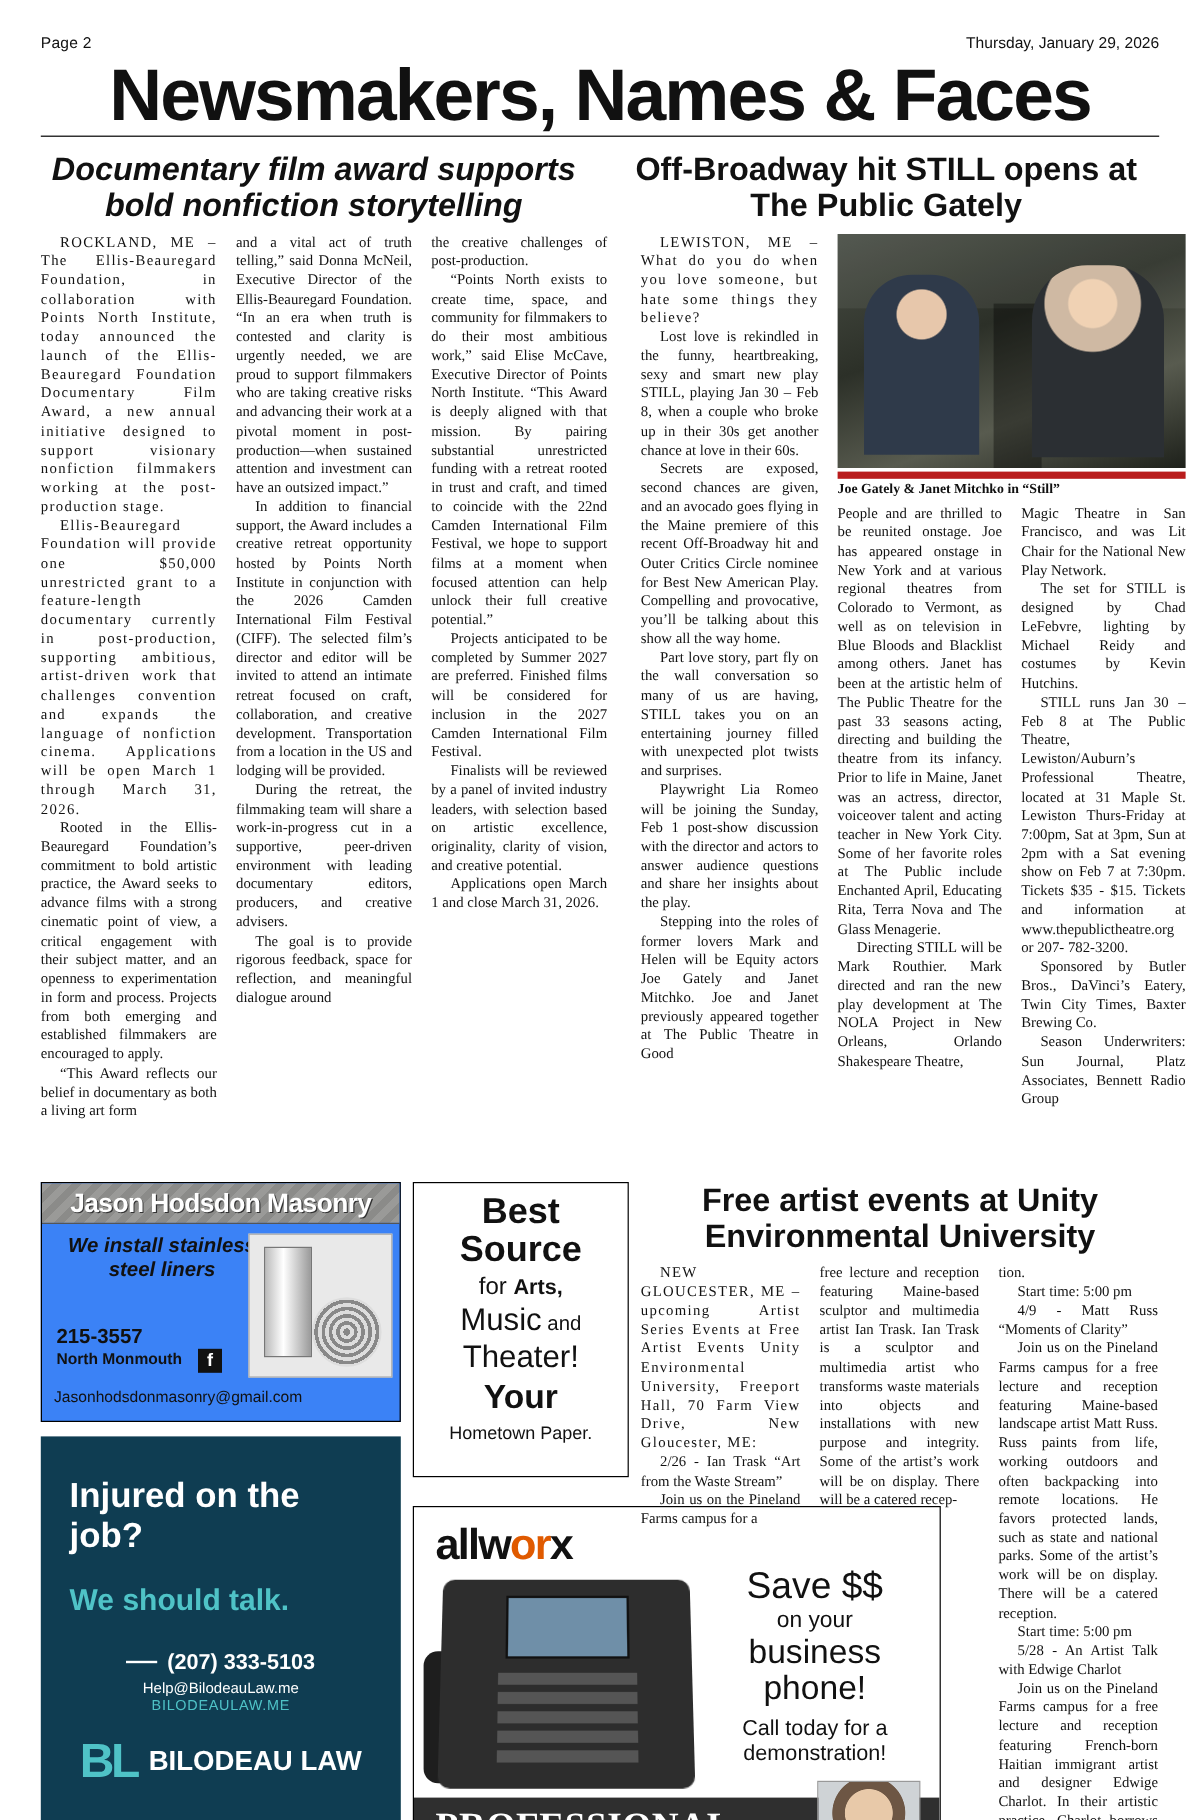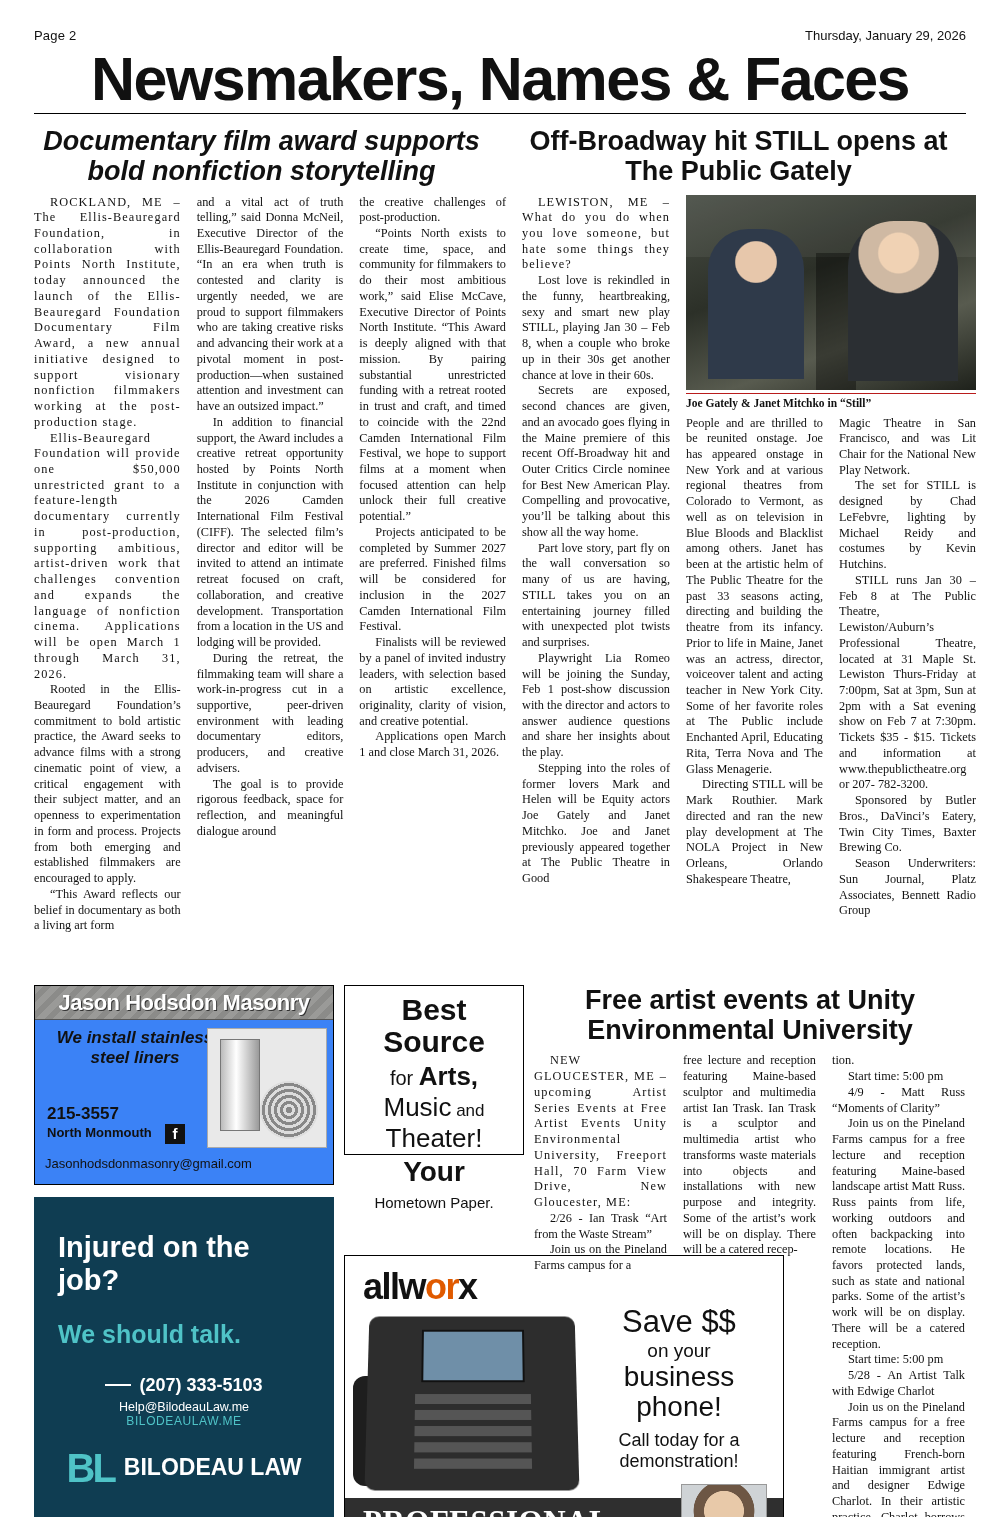--- a/index.html
+++ b/index.html
@@ -54,61 +54,61 @@
     hyphens:auto;
     -webkit-hyphens:auto;
   }
   .col p.ind { text-indent:16px; }
   .col p.lead { text-indent:16px; }
   .spread { letter-spacing:1.1px; }
 
   
   .story-left { width:472px; }
   .story-right { width:460px; }
-  .main-row { display:flex; gap:16px; }
+  .main-row { display:flex; gap:28px; }
 
   
   .photo-box { width:290px; }
   .photo {
     width:290px; height:195px;
     background:linear-gradient(160deg,#4a4f46 0%, #2c3028 40%, #585b4f 70%, #1e211b 100%);
     position:relative; overflow:hidden;
   }
   .photo .p1 { position:absolute; left:22px; top:34px; width:96px; height:150px;
     background:radial-gradient(circle at 50% 22%, #e7c7ab 0 16%, #2f3a4a 17% 100%); border-radius:40px 40px 0 0; }
   .photo .p2 { position:absolute; right:18px; top:26px; width:110px; height:160px;
     background:radial-gradient(circle at 46% 20%, #f0d2b4 0 14%, #cfb9a3 15% 28%, #2b2f33 29% 100%); border-radius:46px 46px 0 0; }
   .photo .bg1 { position:absolute; left:0; top:0; width:100%; height:62px; background:rgba(255,255,255,0.06); }
   .photo .bg2 { position:absolute; left:130px; top:58px; width:40px; height:137px; background:rgba(0,0,0,0.35); }
-  .caption { font-size:11.5px; font-family:"Liberation Serif", serif; font-weight:bold; padding-top:3px; border-top:1px solid #b91c1c; margin-top:3px; }
+  .caption { font-size:11.5px; font-family:"Liberation Serif", serif; font-weight:bold; padding-top:3px; border-top:6px solid #b91c1c; margin-top:3px; }
 
   
   .ads { position:absolute; left:34px; top:985px; width:932px; }
 
   
   .masonry { position:absolute; left:0; top:0; width:300px; height:200px; background:#3b82f6; border:1px solid #000; overflow:hidden; }
   .masonry .band { position:absolute; left:0; top:0; width:100%; height:34px;
     background:repeating-linear-gradient(135deg,#9a9a98 0 6px,#8b8b89 6px 12px); border-bottom:1px solid #555; }
   .masonry .band span { display:block; color:#fff; font-family:"Liberation Sans", sans-serif; font-weight:bold; font-size:22px; text-align:center; line-height:34px; letter-spacing:-0.5px; text-shadow:1px 1px 0 #333; }
   .masonry .sub { position:absolute; left:10px; top:42px; width:180px; font-family:"Liberation Sans", sans-serif; font-weight:bold; font-style:italic; font-size:17px; text-align:center; line-height:1.2; }
   .masonry .phone { position:absolute; left:12px; top:118px; font-family:"Liberation Sans", sans-serif; font-weight:bold; font-size:17px; }
   .masonry .town { position:absolute; left:12px; top:139px; font-family:"Liberation Sans", sans-serif; font-weight:bold; font-size:13px; }
   .masonry .email { position:absolute; left:10px; top:170px; font-family:"Liberation Sans", sans-serif; font-weight:normal; font-size:13px; }
   .masonry .fb { position:absolute; left:130px; top:138px; width:20px; height:20px; background:#111; color:#fff; font-family:"Liberation Sans", sans-serif; font-weight:bold; font-size:15px; text-align:center; line-height:20px; }
   .masonry .img { position:absolute; right:6px; top:42px; width:120px; height:120px; background:#e9e9e9; border:1px solid #aaa; overflow:hidden; }
   .masonry .img .cyl { position:absolute; left:12px; top:10px; width:40px; height:92px; background:linear-gradient(90deg,#bbb,#fff 40%,#9a9a9a); border:1px solid #777; }
   .masonry .img .coil { position:absolute; right:8px; bottom:8px; width:58px; height:58px; border-radius:50%;
     background:repeating-radial-gradient(circle,#888 0 3px,#ddd 3px 6px); }
 
   
-  .bestsource { position:absolute; left:310px; top:0; width:180px; height:170px; border:1px solid #000; padding:8px 10px; }
+  .bestsource { position:absolute; left:310px; top:0; width:180px; height:246px; border:1px solid #000; padding:8px 10px; }
   .bestsource div { font-family:"Liberation Sans", sans-serif; text-align:center; }
   .bs1 { font-weight:bold; font-size:30px; line-height:1.05; }
   .bs2 { font-size:20px; margin-top:4px; }
-  .bs2 b { font-size:26px; }
+  .bs2 b { font-size:18px; }
   .bs3 { font-size:26px; font-weight:normal; }
   .bs4 { font-weight:bold; font-size:28px; margin-top:2px; }
   .bs5 { font-size:15px; margin-top:6px; }
 
   
   .bilodeau { position:absolute; left:0; top:212px; width:300px; height:320px; background:#0f3d52; color:#fff; padding:34px 24px; }
   .bilodeau .l1 { font-family:"Liberation Sans", sans-serif; font-weight:bold; font-size:29px; line-height:1.15; }
   .bilodeau .l2 { font-family:"Liberation Sans", sans-serif; font-weight:bold; font-size:25px; color:#4fc3c7; margin-top:22px; }
   .bilodeau .l3 { font-family:"Liberation Sans", sans-serif; font-weight:bold; font-size:18px; margin-top:26px; text-align:center; }
   .bilodeau .l3 .dash { display:inline-block; width:26px; border-top:2px solid #fff; vertical-align:5px; margin-right:8px; }

